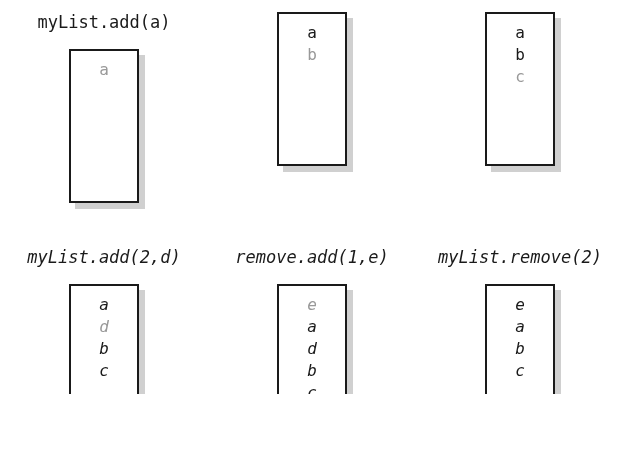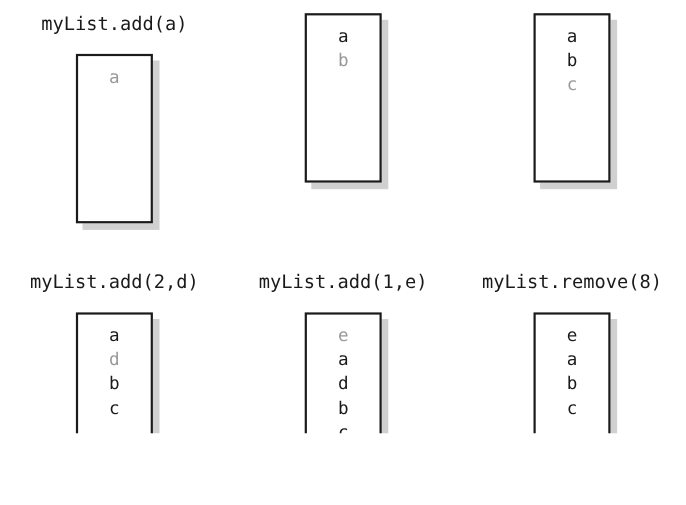--- a/index.html
+++ b/index.html
@@ -25,20 +25,21 @@
     overflow: hidden;
   }
   .panel {
     display: flex;
     flex-direction: column;
     align-items: center;
     padding-top: 12px;
   }
   .panel.row2 {
     padding-top: 18px;
+    font-style: italic;
   }
   .op-label {
     font-size: 17px;
     line-height: 21px;
     color: var(--ink);
     white-space: pre;
     margin-bottom: 16px;
   }
   .list-box {
     width: 70px;
@@ -89,32 +90,32 @@
     <div class="op-label">myList.add(2,d)</div>
     <div class="list-box">
         <span class="list-item">a</span>
         <span class="list-item new">d</span>
         <span class="list-item">b</span>
         <span class="list-item">c</span>
       </div>
   </div>
 
   <div class="panel row2">
-    <div class="op-label">myList.add(1,e)</div>
+    <div class="op-label">remove.add(1,e)</div>
     <div class="list-box">
         <span class="list-item new">e</span>
         <span class="list-item">a</span>
         <span class="list-item">d</span>
         <span class="list-item">b</span>
         <span class="list-item">c</span>
       </div>
   </div>
 
   <div class="panel row2">
-    <div class="op-label">myList.remove(8)</div>
+    <div class="op-label">myList.remove(2)</div>
     <div class="list-box">
         <span class="list-item">e</span>
         <span class="list-item">a</span>
         <span class="list-item">b</span>
         <span class="list-item">c</span>
       </div>
   </div>
 </div>
 
 </body></html>

